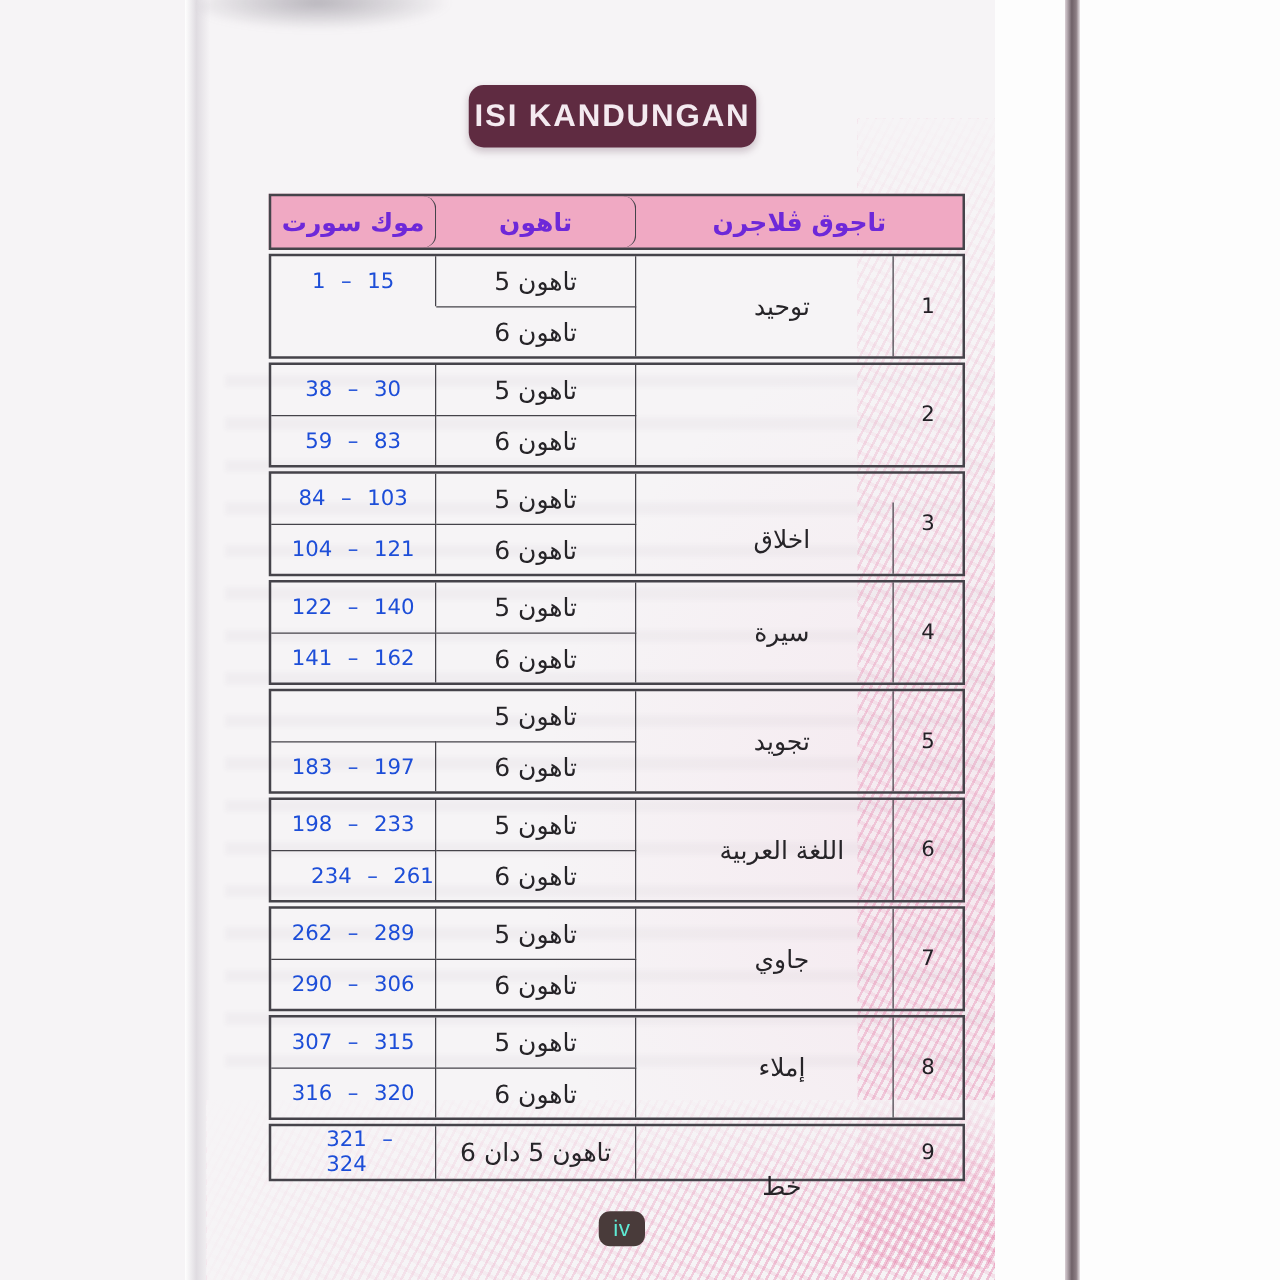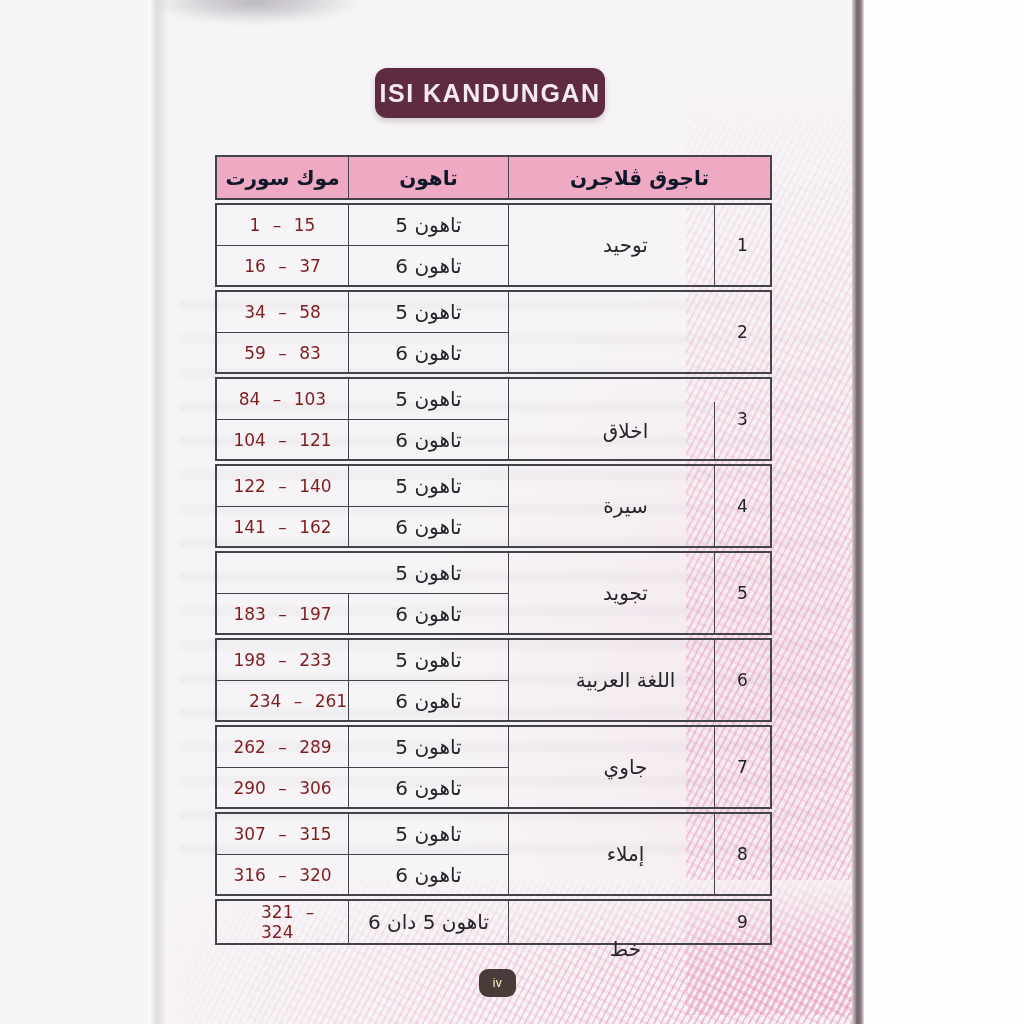--- a/index.html
+++ b/index.html
@@ -7,21 +7,21 @@
     --header-bg:#f0a9c3;
     --line:#45434a;
     --pill-bg:#493b3a;
     --ink:#262428;
   }
   *{margin:0;padding:0;box-sizing:border-box;}
   html,body{width:1024px;height:1024px;overflow:hidden;}
   body{font-family:"Liberation Sans", sans-serif;background:#fdfdfd;position:relative;}
 
   
-  .page{position:absolute;left:0;top:0;width:858px;height:1024px;background:#f6f4f6;overflow:hidden;}
+  .page{position:absolute;left:0;top:0;width:796px;height:1024px;background:#f6f4f6;overflow:hidden;}
   .page-edge{position:absolute;left:852px;top:0;width:12px;height:1024px;
     background:linear-gradient(to right,#d9cfd5 0%,#6f6168 45%,#8d7f85 75%,#e8e2e6 100%);}
   .outer-margin{position:absolute;left:864px;top:0;width:160px;height:1024px;background:#fdfdfd;}
 
   
   .left-fold{position:absolute;left:148px;top:0;width:20px;height:1024px;
     background:linear-gradient(to right,rgba(255,255,255,0.95),rgba(205,200,208,0.55) 45%,rgba(255,255,255,0));}
   .top-smudge{position:absolute;left:160px;top:-14px;width:210px;height:40px;border-radius:50%;
     background:radial-gradient(ellipse at 45% 40%,rgba(110,105,118,0.45),rgba(110,105,118,0) 65%);filter:blur(3px);}
   .tex-right{position:absolute;left:686px;top:95px;width:168px;height:920px;
@@ -43,40 +43,40 @@
   
   .title-badge{position:absolute;left:375px;top:68px;width:230px;height:50px;border-radius:12px;
     background:var(--title-bg);display:flex;align-items:center;justify-content:center;
     box-shadow:0 3px 6px rgba(90,60,80,0.25);}
   .title-badge span{color:#f4eaf0;font-weight:bold;font-size:25px;letter-spacing:1.5px;}
 
   
   .toc{position:absolute;left:215px;top:155px;width:557px;}
   .toc-header{display:grid;grid-template-columns:132px 160px 261px;border:2px solid var(--line);
     background:var(--header-bg);height:45px;}
-  .toc-header .hc{display:flex;align-items:center;justify-content:center;color:#0f172a;}
+  .toc-header .hc{display:flex;align-items:center;justify-content:center;color:#6d28d9;border-radius:10px;}
   .toc-header .hc.br{border-right:1.5px solid var(--line);}
   .arab{font-family:"DejaVu Sans", sans-serif;direction:rtl;color:var(--ink);}
   .toc-header .arab{font-size:20px;font-weight:bold;}
 
   .group{display:grid;grid-template-columns:132px 160px 206px 55px;grid-auto-rows:40px;
     border:2px solid var(--line);margin-top:3px;background:transparent;}
   .group.single{grid-auto-rows:42px;}
   .c{display:flex;align-items:center;justify-content:center;}
-  .c.range{border-right:1.5px solid var(--line);font-size:17px;color:#7f1d1d;word-spacing:7px;
+  .c.range{border-right:1.5px solid var(--line);font-size:17px;color:#1d4ed8;word-spacing:7px;
     font-family:"DejaVu Sans", sans-serif;}
   .c.tahun{border-right:1.5px solid var(--line);font-size:20px;}
   .c.subject{border-right:1.5px solid var(--line);font-size:20px;padding-left:28px;}
   .c.num{font-size:17px;color:#232126;font-family:"DejaVu Sans", sans-serif;}
   .c.bt{border-top:1.5px solid var(--line);}
 
   
   .page-pill{position:absolute;left:479px;top:969px;width:37px;height:28px;border-radius:9px;
     background:var(--pill-bg);display:flex;align-items:center;justify-content:center;}
-  .page-pill span{color:#fef9c3;font-size:12px;letter-spacing:0.5px;}
+  .page-pill span{color:#5eead4;font-size:18px;letter-spacing:0.5px;}
 </style>
 </head>
 <body>
 
 <div class="page">
   <div class="left-fold"></div>
   <div class="top-smudge"></div>
   <div class="tex-wash"></div>
   <div class="bleed-lines"></div>
   <div class="tex-right"></div>
@@ -89,27 +89,26 @@
   <div class="toc">
     <div class="toc-header">
       <div class="hc br arab">موك سورت</div>
       <div class="hc br arab">تاهون</div>
       <div class="hc arab">تاجوق ڤلاجرن</div>
     </div>
     <div id="groups">
         <div class="group">
           <div class="c range" style="grid-area: 1 / 1;">1 – 15</div>
           <div class="c tahun arab" style="grid-area: 1 / 2;">تاهون 5</div>
-          <div class="c range bt" style="grid-area: 2 / 1;">16 – 37</div>
           <div class="c tahun bt arab" style="grid-area: 2 / 2;">تاهون 6</div>
           <div class="c subject arab" style="grid-area: 1 / 3 / span 2;">توحيد</div>
           <div class="c num" style="grid-area: 1 / 4 / span 2;">1</div>
         </div>
         <div class="group">
-          <div class="c range" style="grid-area: 1 / 1;">34 – 58</div>
+          <div class="c range" style="grid-area: 1 / 1;">38 – 30</div>
           <div class="c tahun arab" style="grid-area: 1 / 2;">تاهون 5</div>
           <div class="c range bt" style="grid-area: 2 / 1;">59 – 83</div>
           <div class="c tahun bt arab" style="grid-area: 2 / 2;">تاهون 6</div>
           <div class="c num" style="grid-area: 1 / 4 / span 2;">2</div>
         </div>
         <div class="group">
           <div class="c range" style="grid-area: 1 / 1;">84 – 103</div>
           <div class="c tahun arab" style="grid-area: 1 / 2;">تاهون 5</div>
           <div class="c range bt" style="grid-area: 2 / 1;">104 – 121</div>
           <div class="c tahun bt arab" style="grid-area: 2 / 2;">تاهون 6</div>

